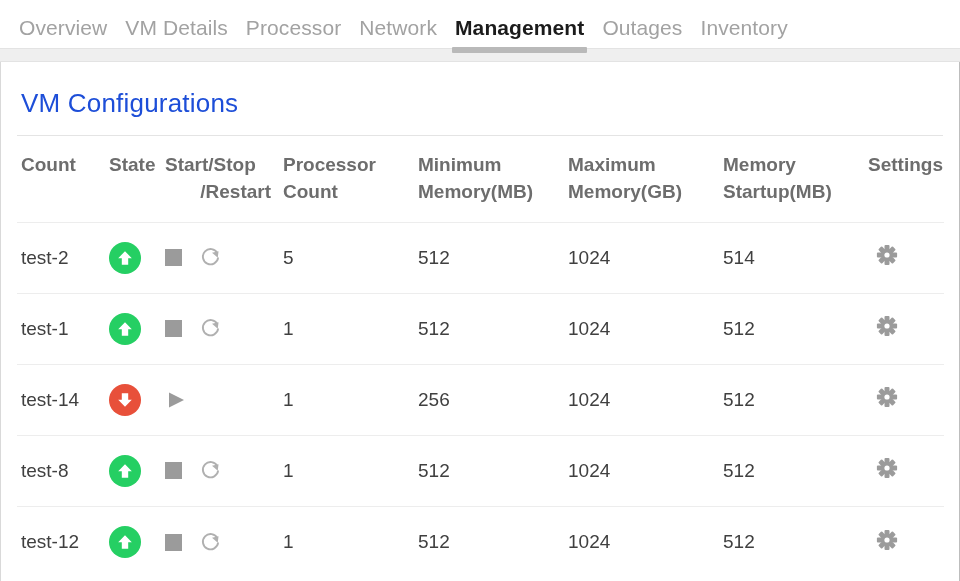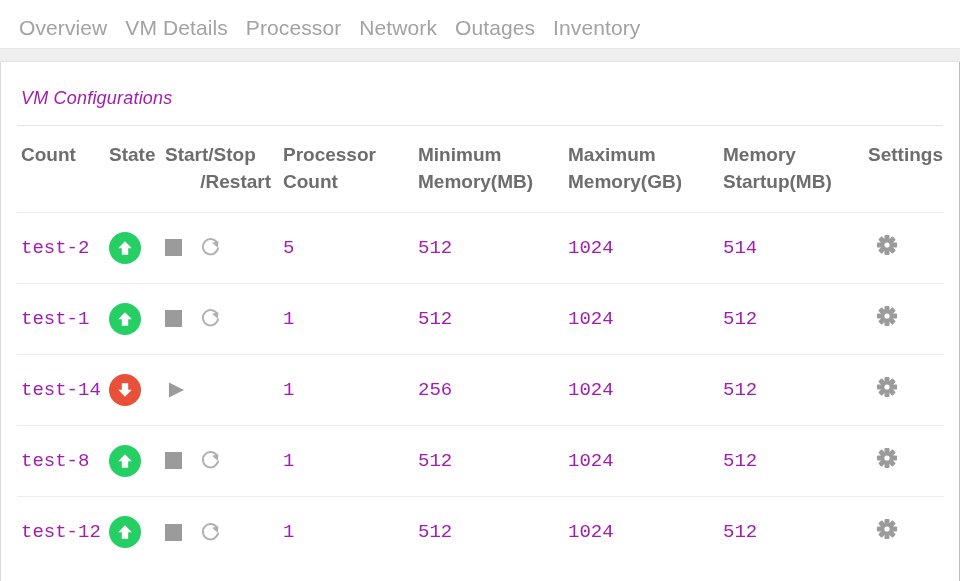--- a/index.html
+++ b/index.html
@@ -65,26 +65,25 @@
   .card {
     position: relative;
     height: 519px;
     background: #ffffff;
     border-left: 1px solid #d9d9d9;
     border-right: 1px solid #bdbdbd;
     padding: 0 16px;
     overflow: hidden;
   }
   .card-title {
-    font-size: 18px;
-    color: #a21caf;
+    font-size: 26px;
+    color: #1d4ed8;
     padding: 26px 0 16px 4px;
     font-weight: normal;
     letter-spacing: .2px;
-    font-style: italic;
   }
   .title-rule {
     height: 1px;
     background: #e4e4e4;
     margin: 0 0 0 0;
   }
 
   
   table.vmtable {
     width: 100%;
@@ -95,27 +94,26 @@
     font-size: 19px;
     color: #6d6d6d;
     font-weight: bold;
     text-align: left;
     vertical-align: top;
     padding: 16px 4px 16px 4px;
     line-height: 1.42;
   }
   table.vmtable td {
     font-size: 19px;
-    color: #a21caf;
+    color: #404040;
     text-align: left;
     vertical-align: middle;
     padding: 0 4px;
     height: 71px;
     border-top: 1px solid #ededed;
-    font-family: Liberation Mono, monospace;
   }
   
   .col-name     { width: 88px; }
   .col-state    { width: 56px; margin-left: 35px; }
   .col-ctrl     { width: 118px; }
   .col-proc     { width: 135px; }
   .col-min      { width: 150px; }
   .col-max      { width: 155px; }
   .col-startup  { width: 145px; }
   .col-settings { width: 80px; }
@@ -153,20 +151,21 @@
 </head>
 <body>
 
 <div class="app">
 
   <div class="tabbar" id="tabbar">
       <div class="tab">Overview</div>
       <div class="tab">VM Details</div>
       <div class="tab">Processor</div>
       <div class="tab">Network</div>
+      <div class="tab active">Management</div>
       <div class="tab">Outages</div>
       <div class="tab">Inventory</div>
     </div>
   <div class="tab-band"></div>
 
   <div class="card">
     <div class="card-title">VM Configurations</div>
     <div class="title-rule"></div>
 
     <table class="vmtable">

